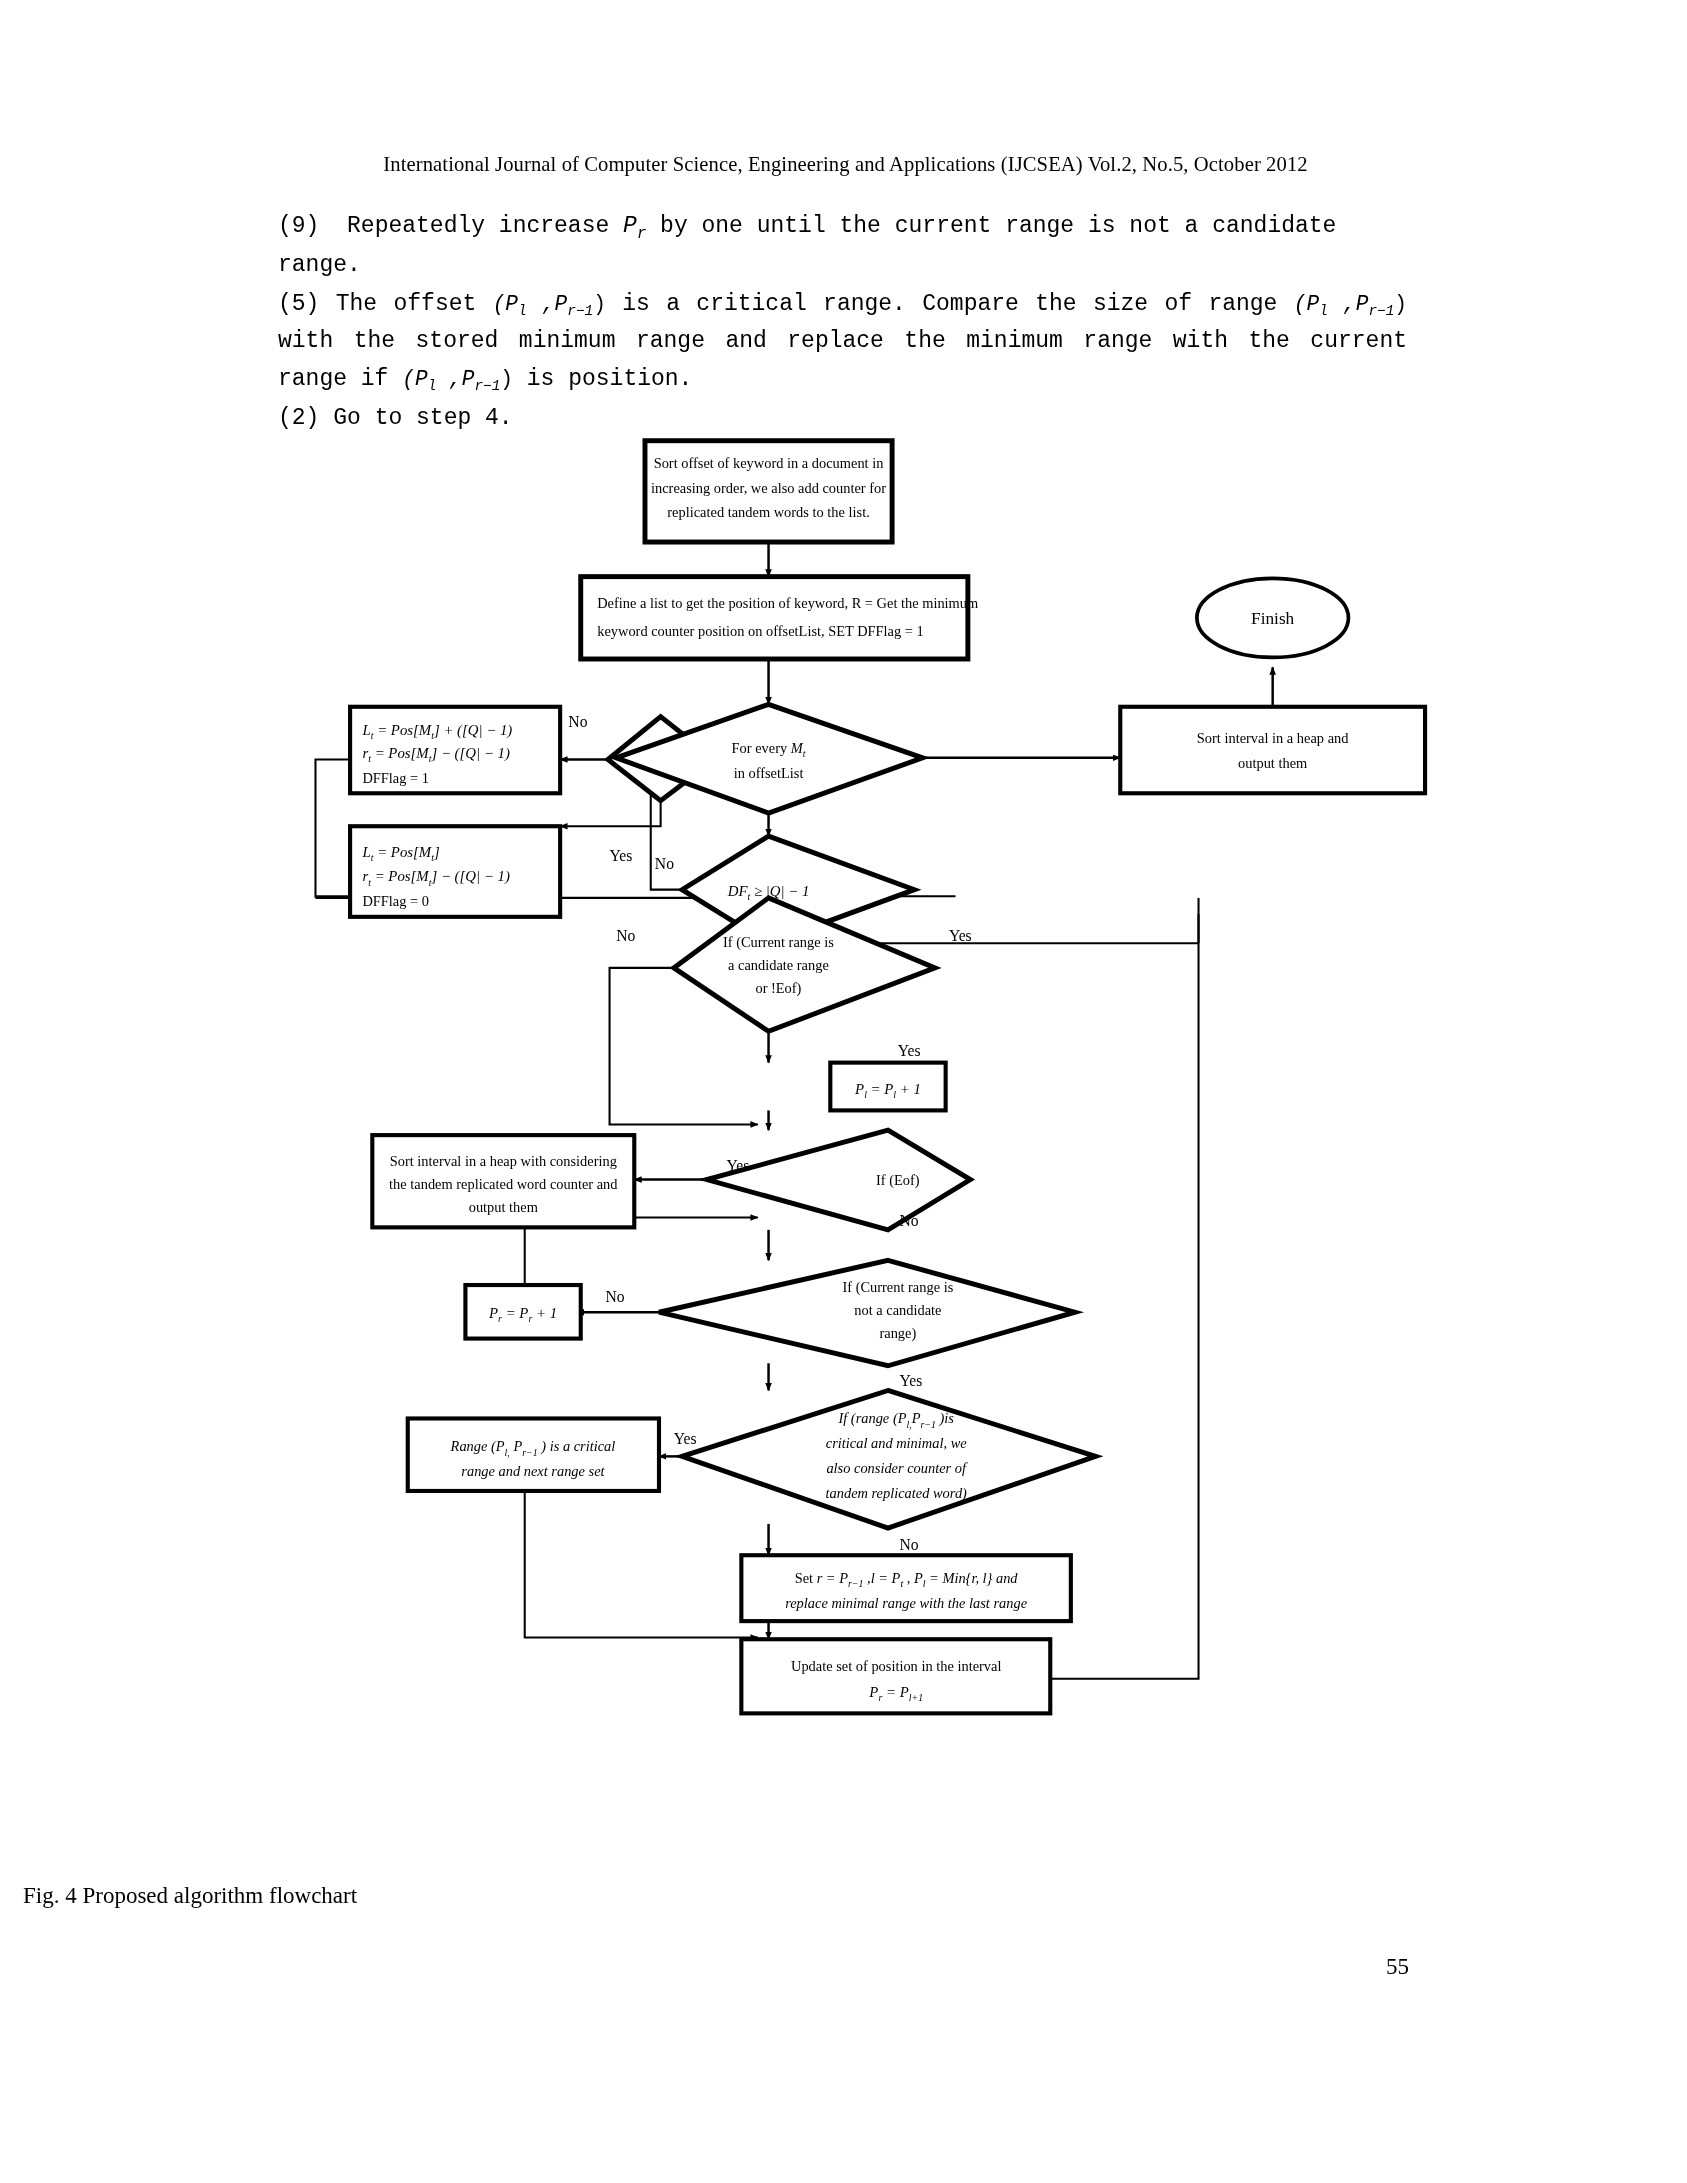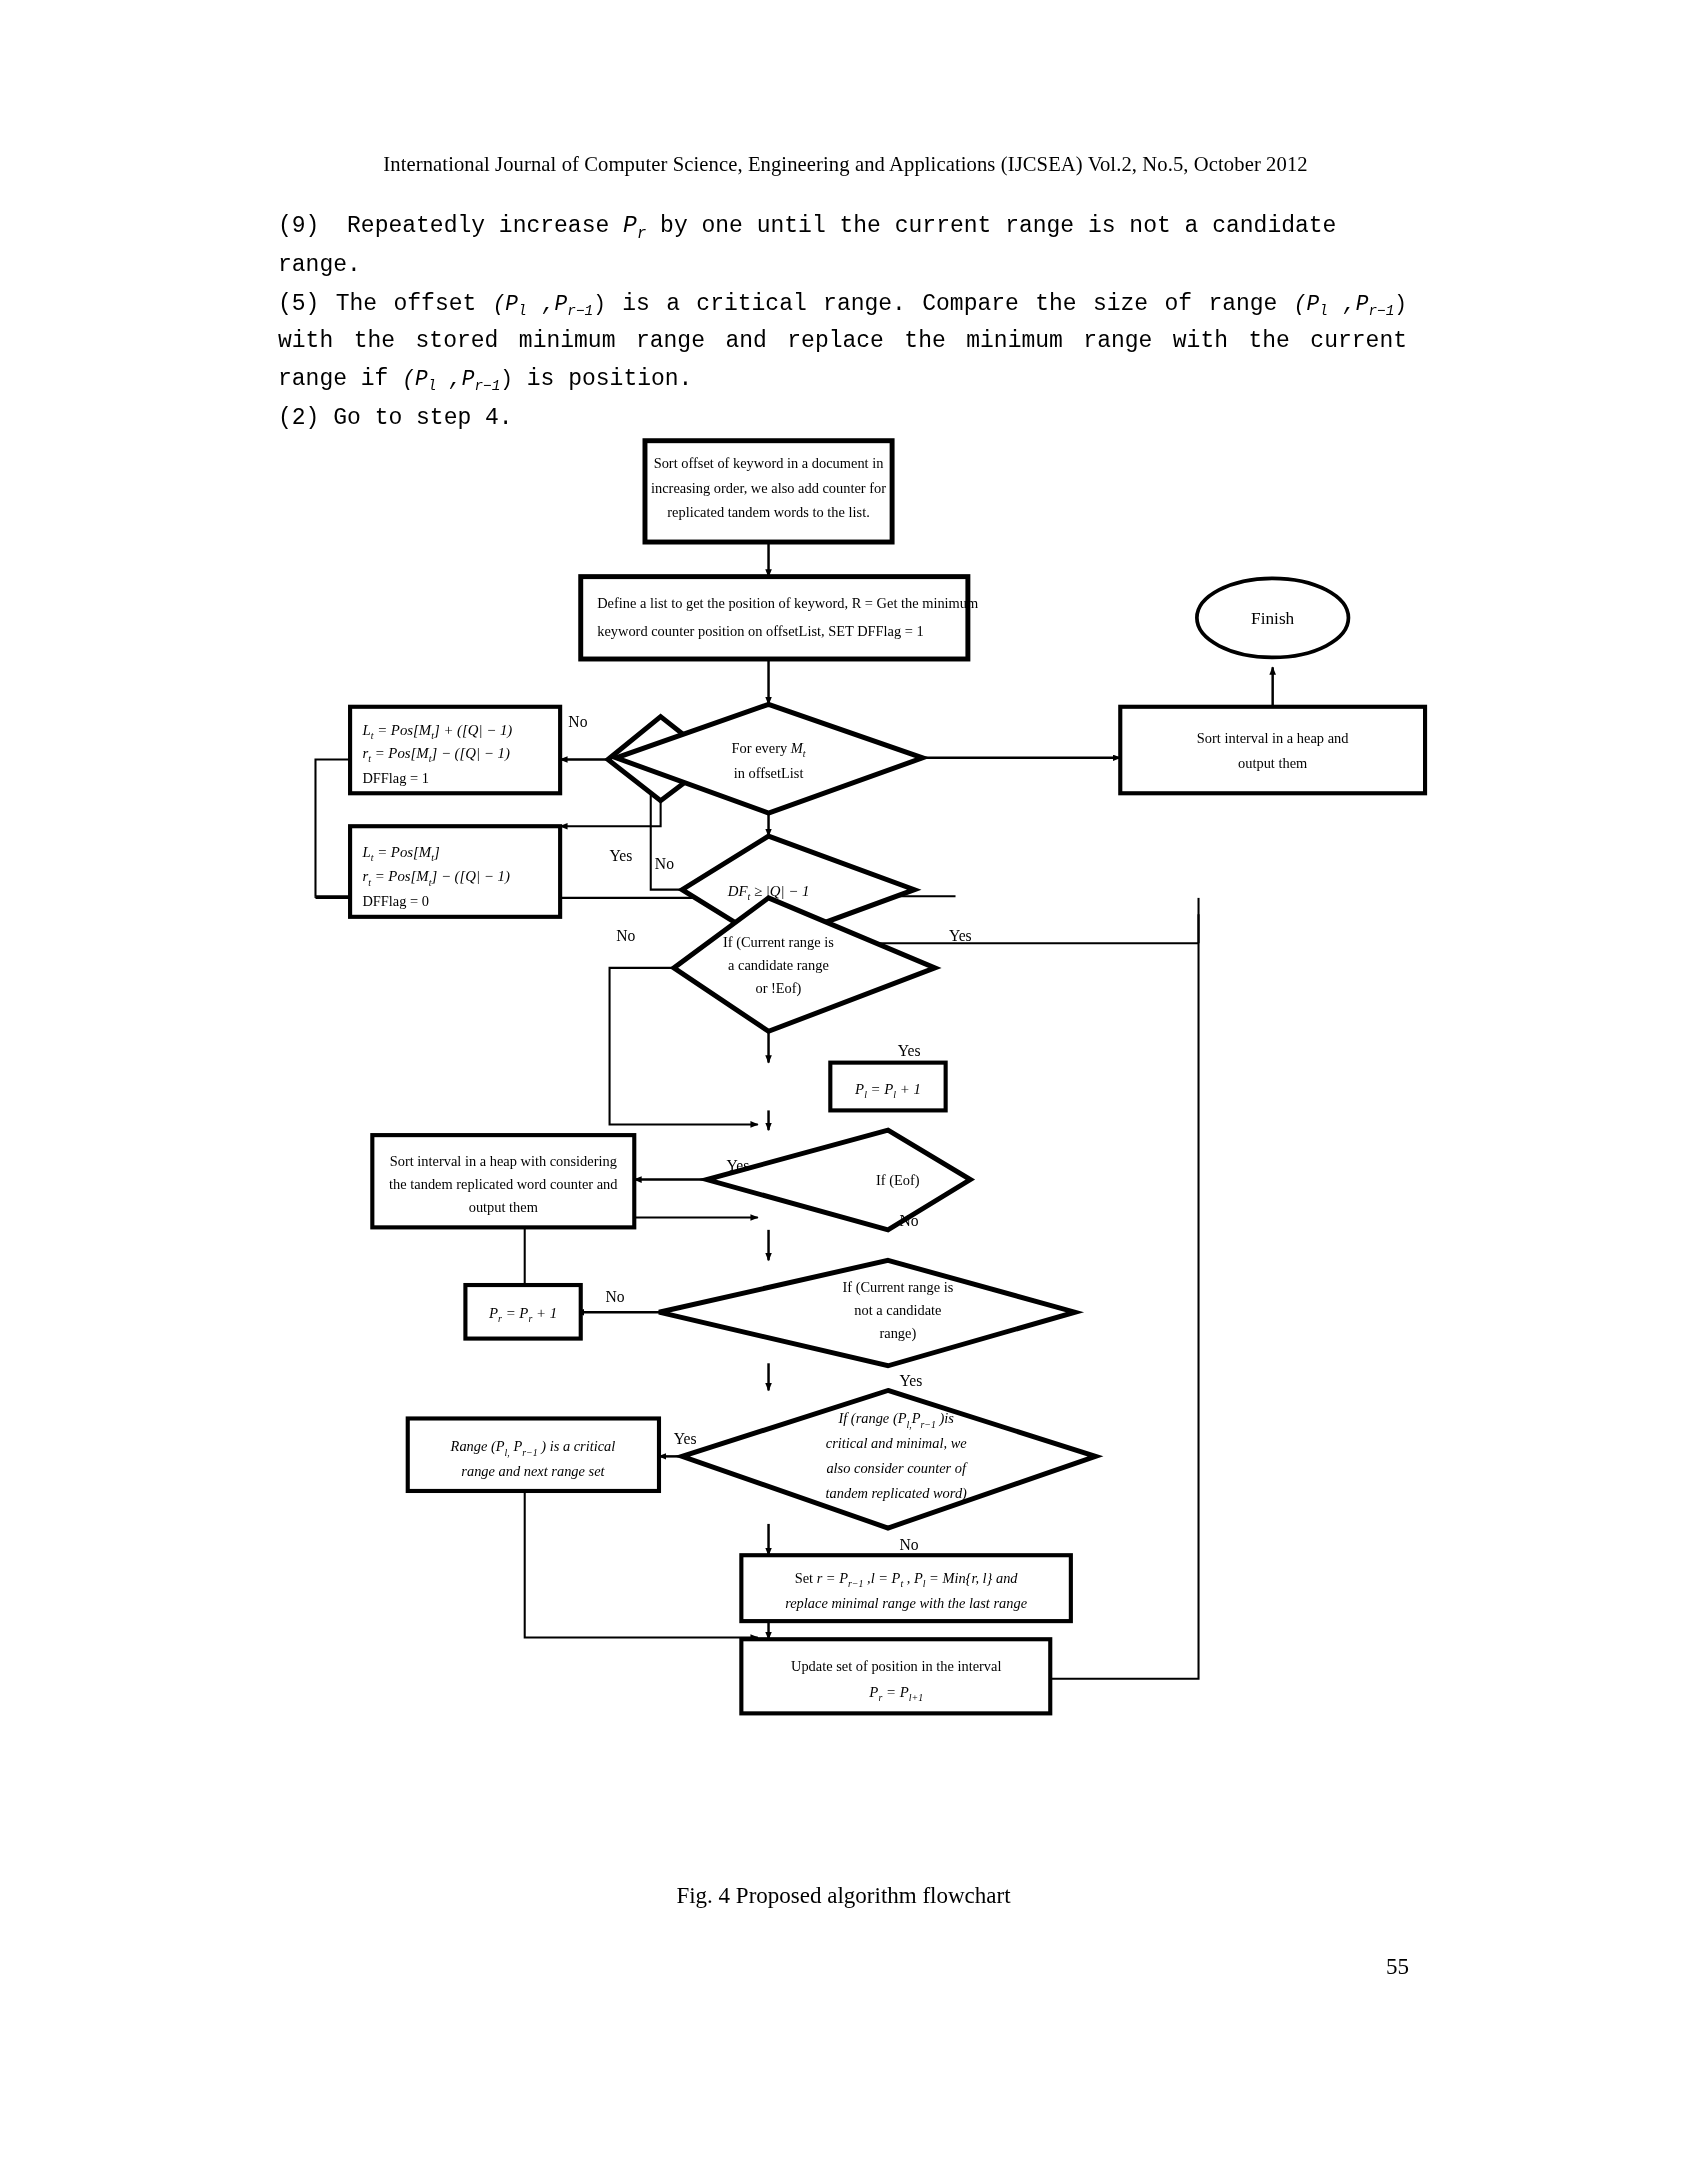--- a/index.html
+++ b/index.html
@@ -34,22 +34,23 @@
   .mathi { font-style:italic; }
   sub { font-size:0.68em; font-style:italic; }
   .mathparen { font-size:0.92em; }
 
   .figure-wrap { position:absolute; top:420px; left:0; width:1407px; height:1450px; }
   svg.flow { display:block; }
 
   .fig-caption {
     position:absolute;
     top:1883px; left:0; right:0;
-    text-align:center;
+    text-align:left;
     font-size:23px;
+    padding-left:23px;
   }
   .page-number {
     position:absolute;
     top:1954px;
     right:278px;
     font-size:23px;
   }
 
   
   text { font-family:"Liberation Serif", serif; fill:#000; }

